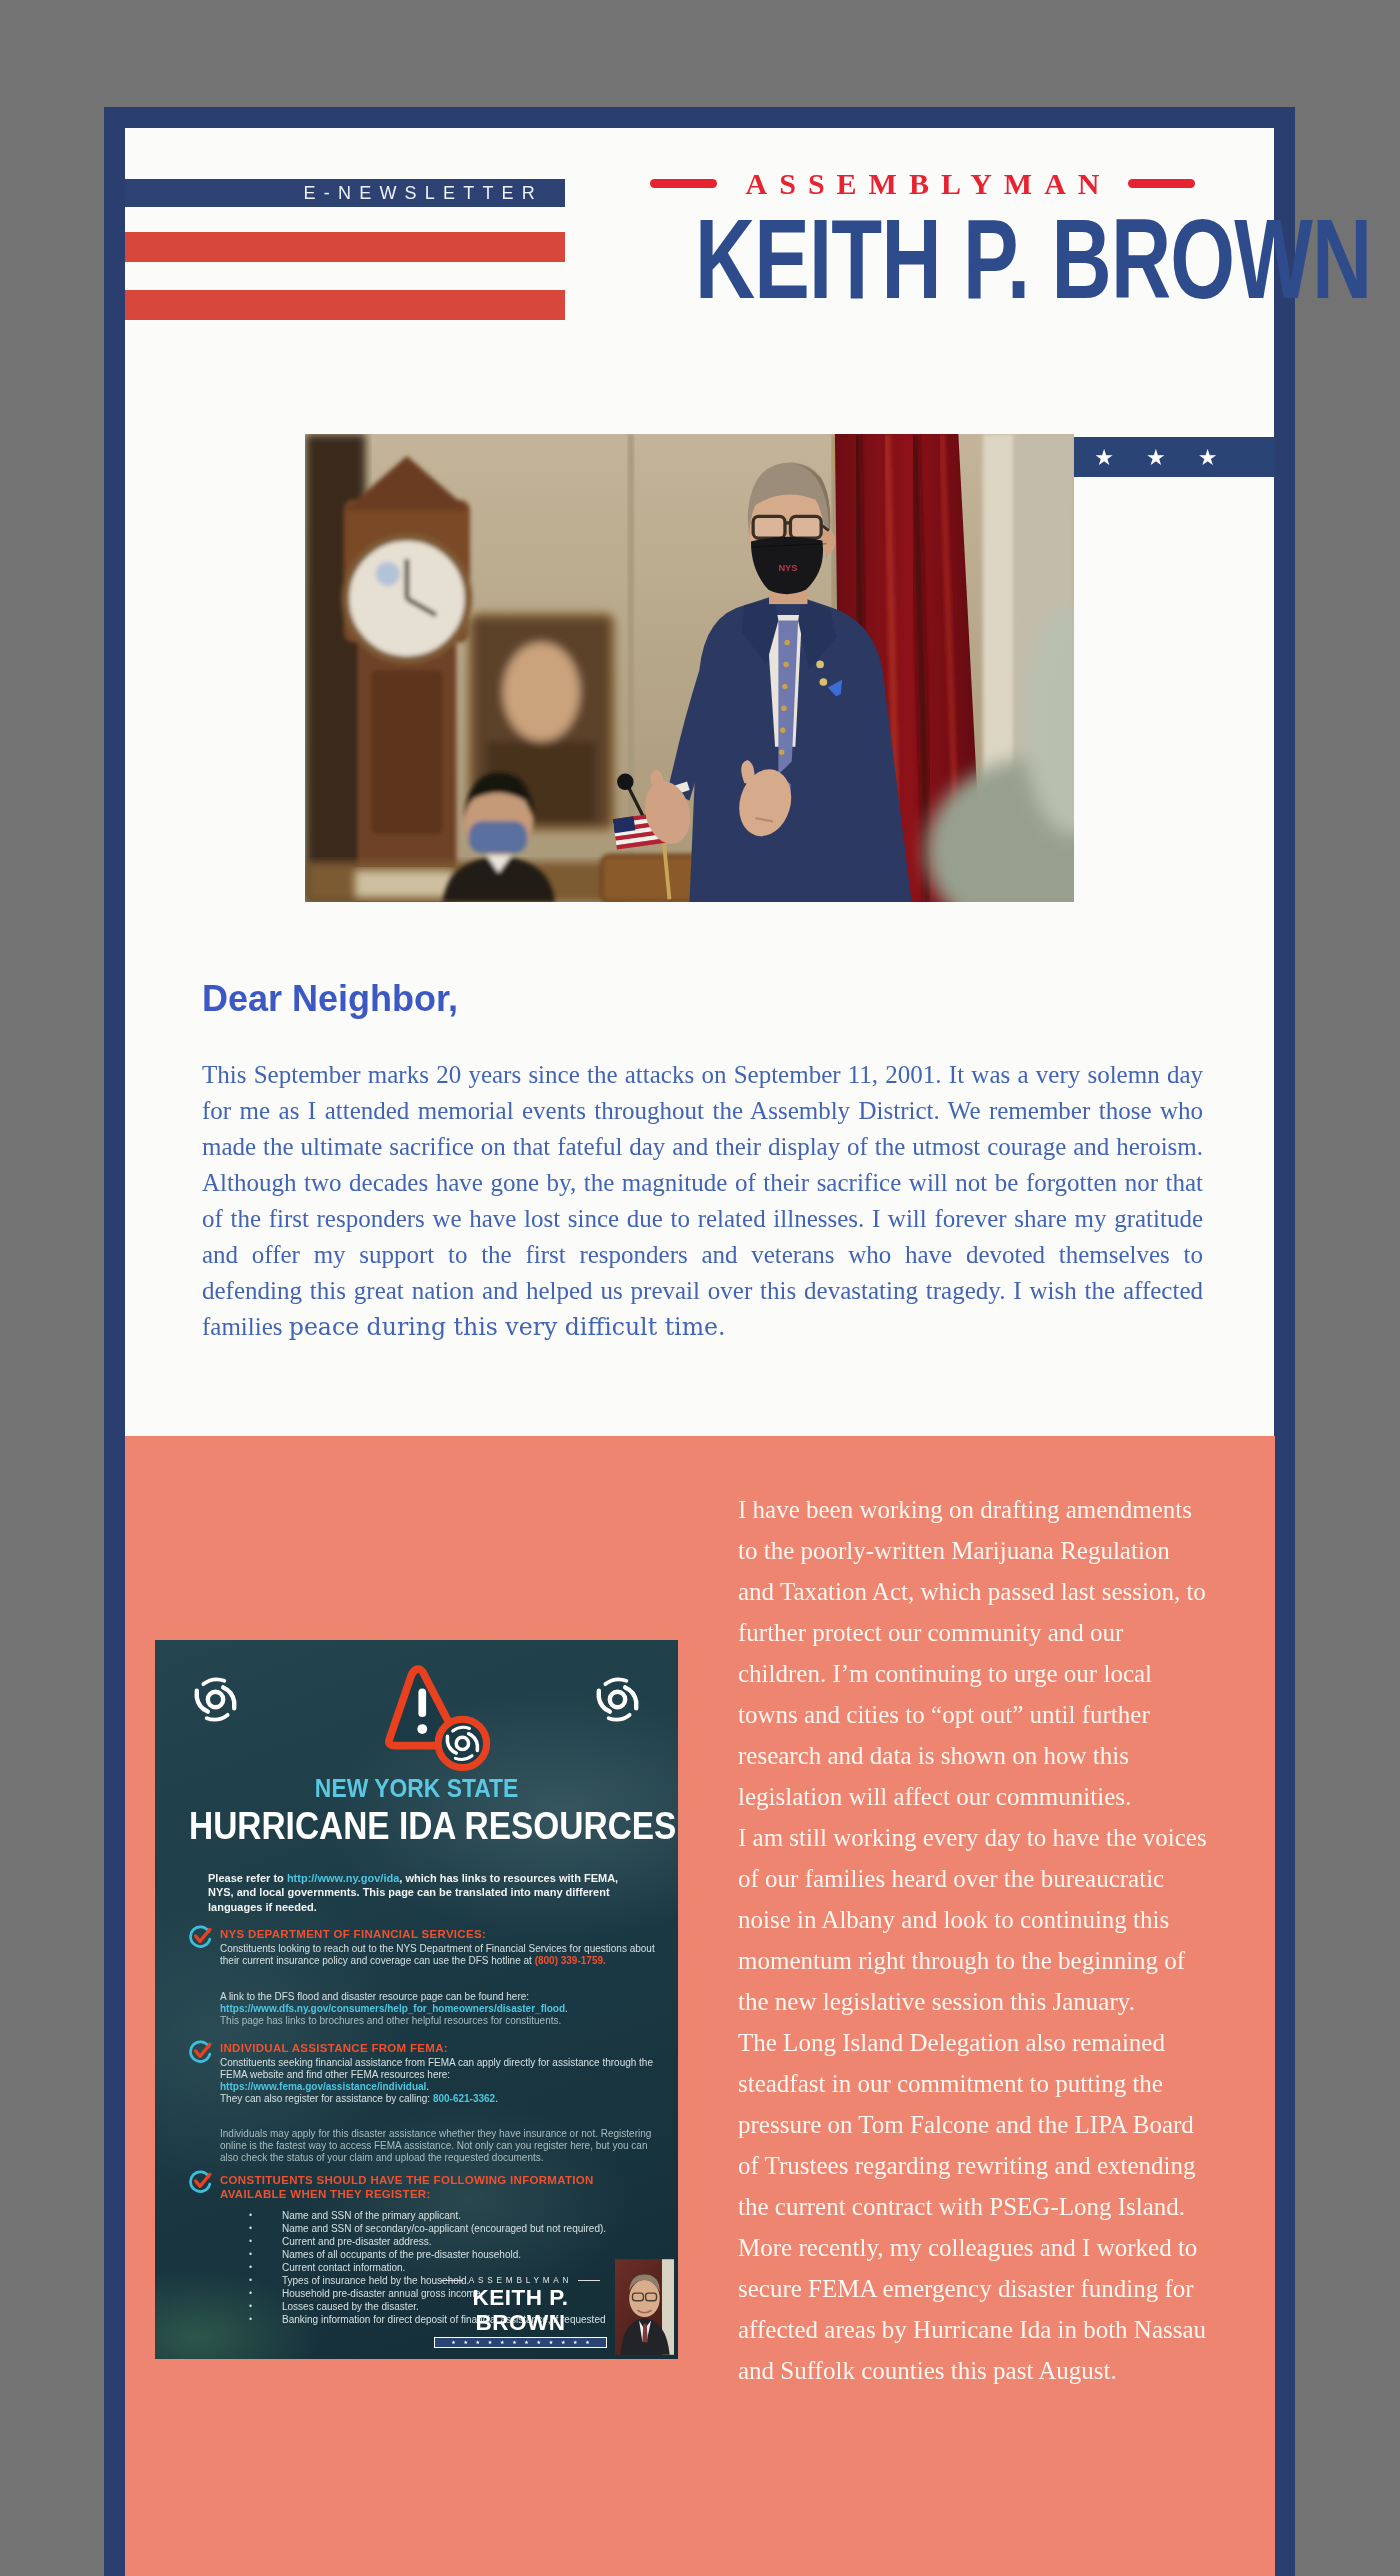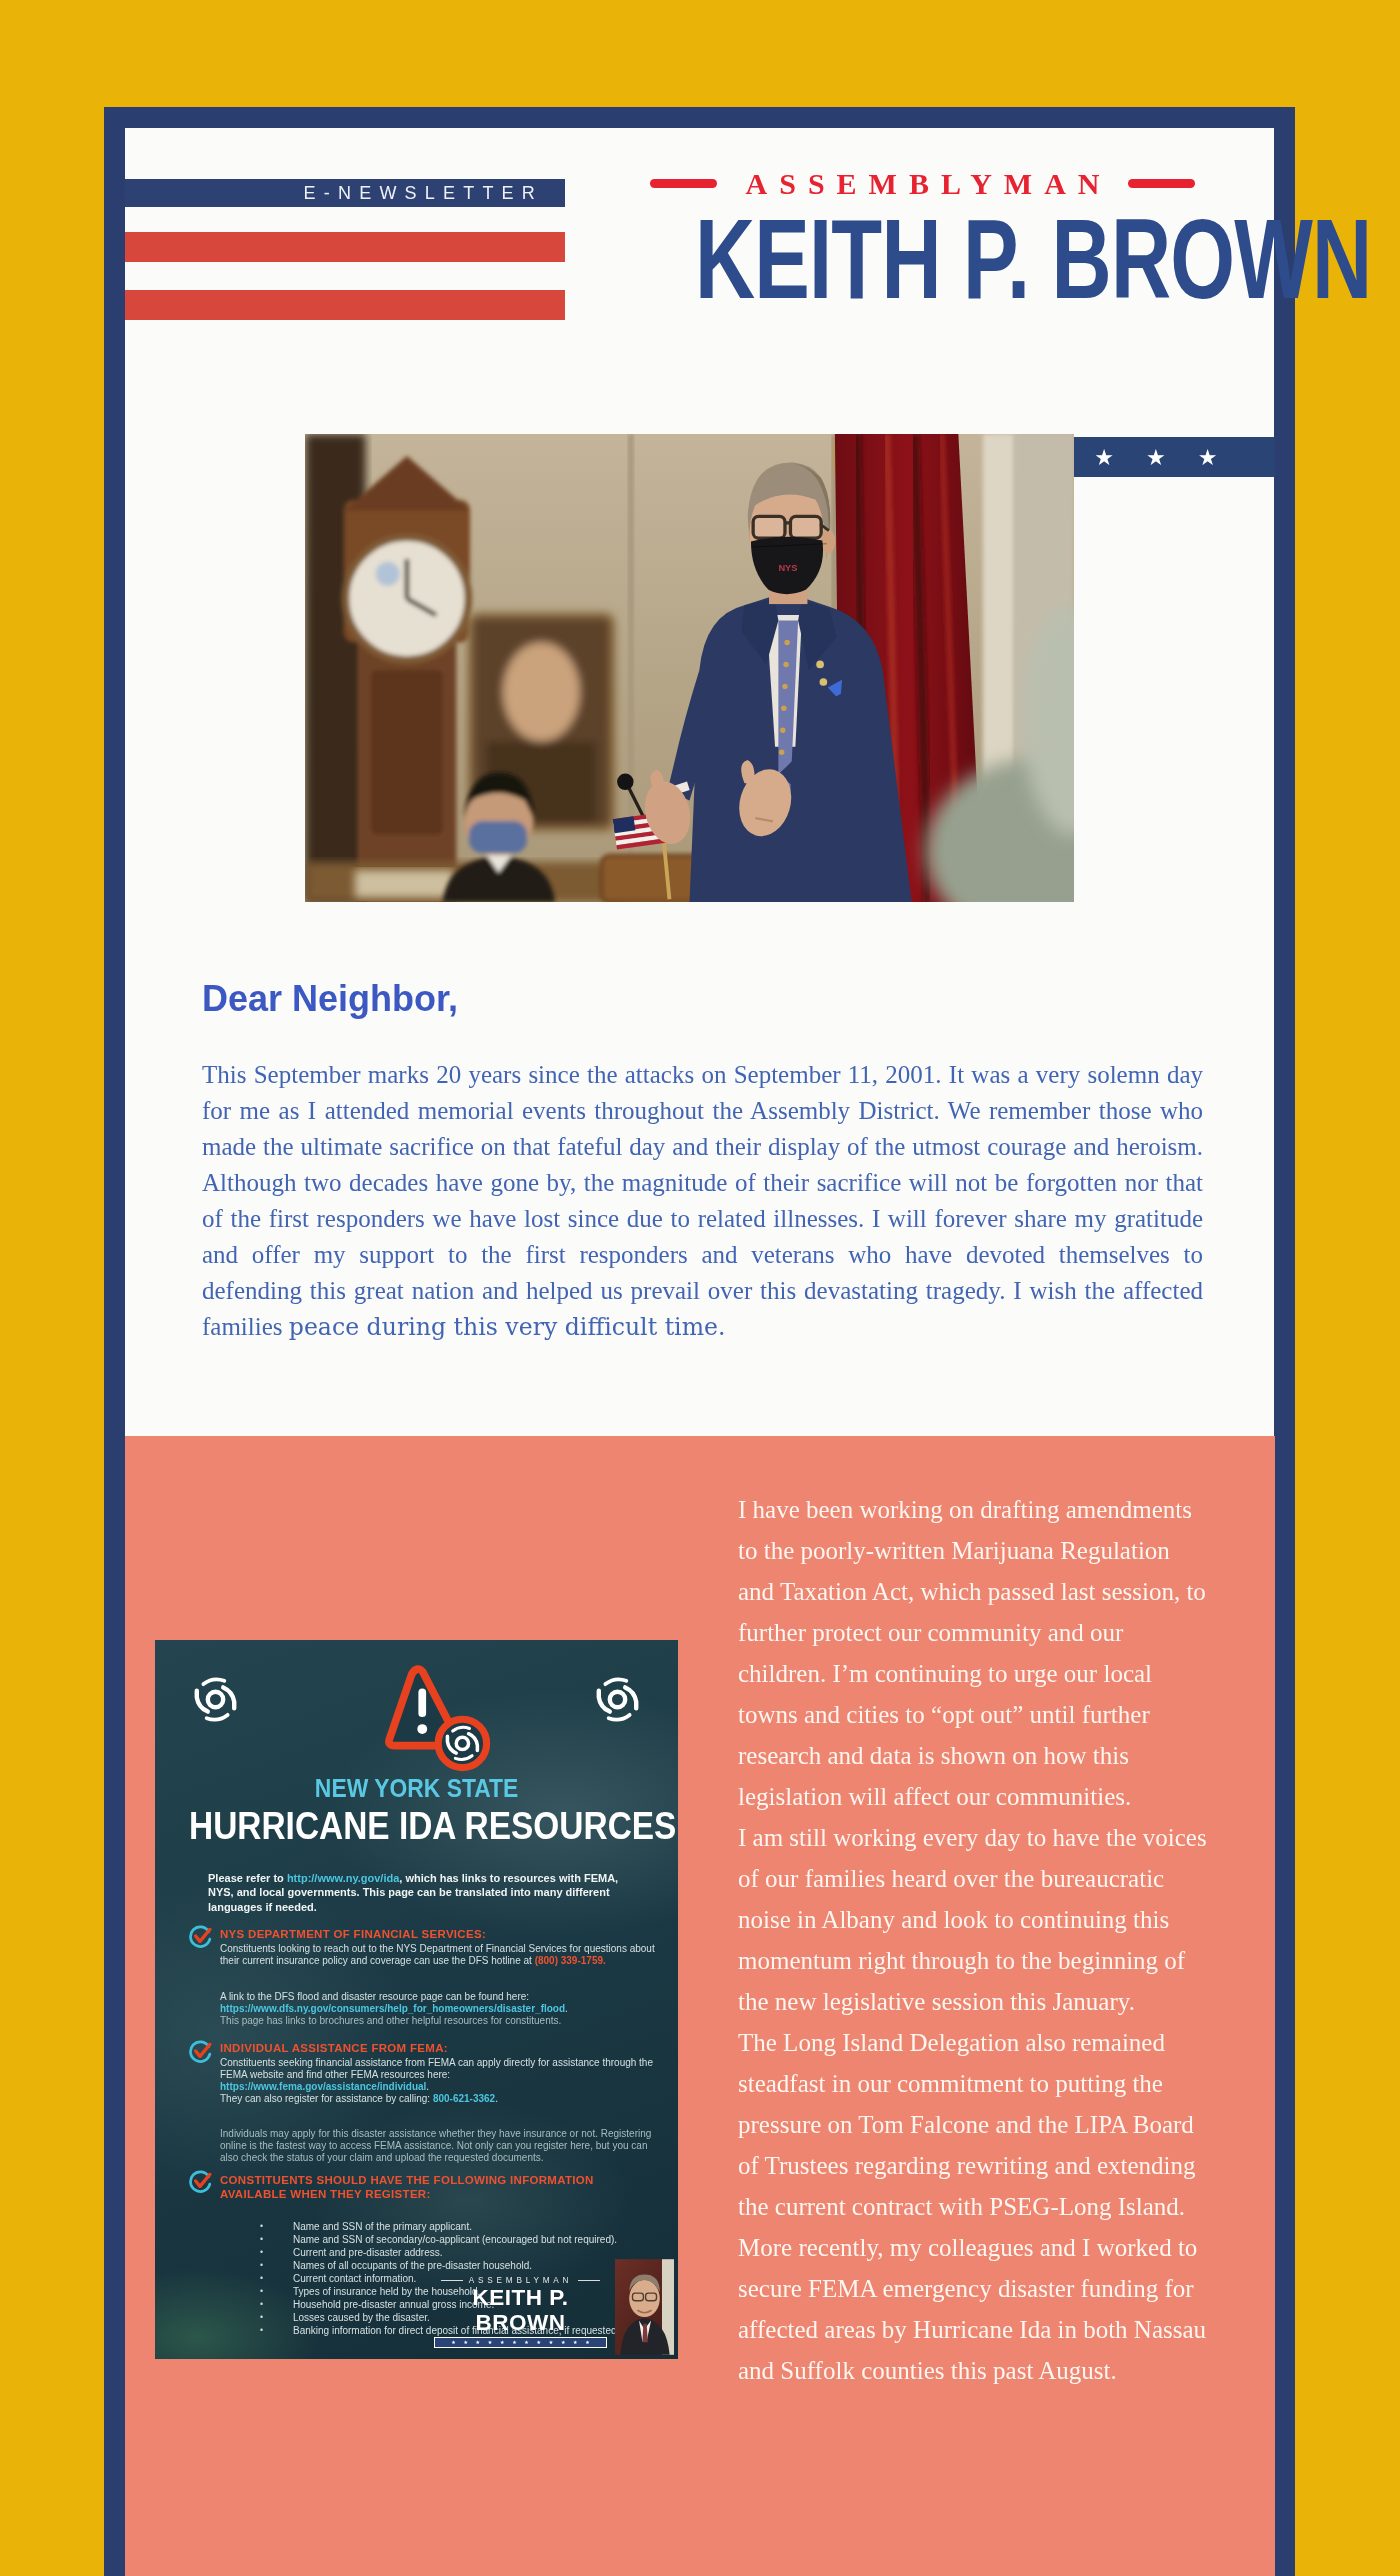--- a/index.html
+++ b/index.html
@@ -1,16 +1,16 @@
 <!DOCTYPE html>
 <html style="font-size:8.8px"><head>
 <meta charset="utf-8">
 <style>
   html,body{margin:0;padding:0;background:#ffffff;}
-  #canvas{position:relative;width:1400px;height:2576px;background:#eab308;overflow:hidden;
+  #canvas{position:relative;width:1400px;height:2576px;background:#737373;overflow:hidden;
           font-family:"Liberation Sans",sans-serif;}
   .abs{position:absolute;}
   
   #frame{position:absolute;left:104px;top:107px;width:1191px;height:2525px;
          border:21px solid #2b3e70;border-bottom:none;box-sizing:border-box;background:#fbfbf9;}
   #inner{position:absolute;inset:0;}
   
   .bar{position:absolute;left:0;width:440px;}
   #enews-bar{top:51px;height:27.5px;background:#2e4173;color:#eef1f6;
              font-size:18px;letter-spacing:8.2px;line-height:28.5px;text-align:right;padding-right:22px;box-sizing:border-box;}
@@ -55,21 +55,21 @@
   #flyer-title{position:absolute;left:0;top:165px;width:100%;text-align:center;color:#fff;
                font-weight:700;font-size:38px;}
   #flyer-intro{position:absolute;left:53px;top:231px;width:434px;font-weight:700;font-size:11px;line-height:14.3px;color:#f0f4f4;}
   .flink{color:#4cc6e0;font-weight:700;}
   .sec-title{position:absolute;font-weight:700;font-size:11.5px;color:#f0512f;letter-spacing:0.3px;}
   .sec-body{position:absolute;font-size:10px;line-height:12px;color:#d5e0e1;}
   .dim{color:#a9bcbf;}
   .orange{color:#f0512f;font-weight:700;}
   .cyanb{color:#4cc6e0;font-weight:700;}
   .check{position:absolute;width:24px;height:24px;}
-  #bullets{margin:12px;padding:0;list-style:none;}
+  #bullets{margin:1px;padding:0;list-style:none;}
   #bullets li{position:relative;padding-left:33px;font-size:10px;line-height:13px;color:#d5e0e1;}
   #bullets li::before{content:"•";position:absolute;left:0;top:0;font-size:8.8px;color:#cfdada;}
   #flyer-logo{position:absolute;left:275px;top:636px;width:181px;text-align:center;color:#fff;}
   #flyer-logo .mini-asm{font-size:8.2px;letter-spacing:3.8px;color:#e8e8e8;display:flex;align-items:center;justify-content:center;gap:5.5px;}
   #flyer-logo .mini-asm .d{width:22px;height:1.6px;background:#dcdcdc;}
   #flyer-logo .mini-name{font-weight:700;font-size:22.5px;letter-spacing:0.5px;line-height:25px;}
   #flyer-logo .mini-stars{margin:2.2px auto 0;width:171px;height:9.3px;background:#2b4476;border:1.1px solid #fff;
         color:#fff;font-size:5px;line-height:9.3px;letter-spacing:7.7px;text-indent:7.7px;overflow:hidden;}
   #headshot{position:absolute;left:460px;top:619px;width:59px;height:96px;}
 </style>

